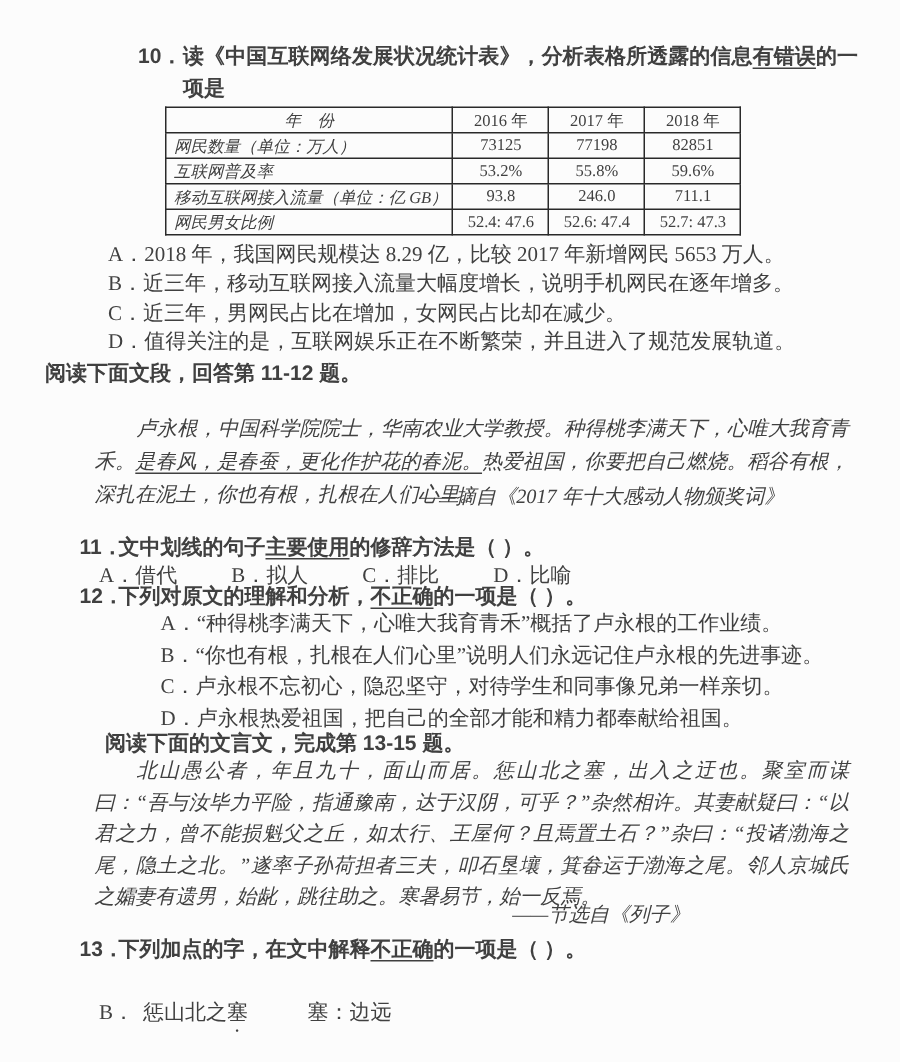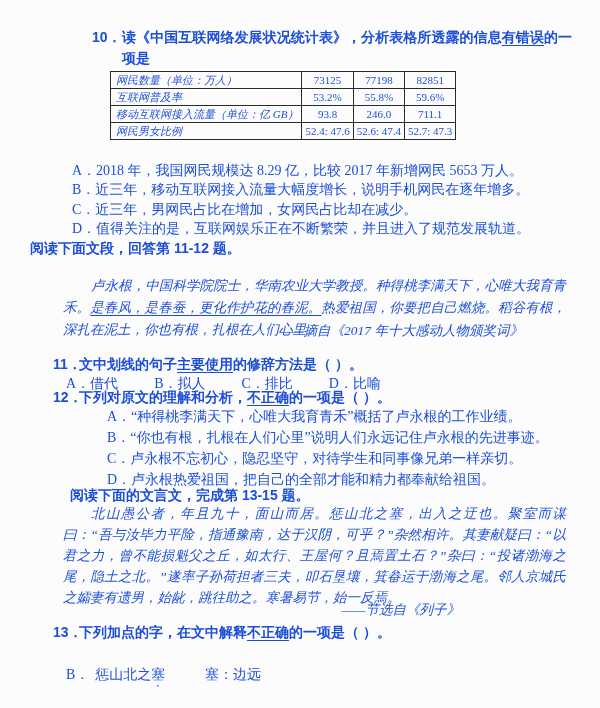--- a/index.html
+++ b/index.html
@@ -1,19 +1,19 @@
 <!DOCTYPE html>
 <html><head>
 <meta charset="utf-8">
 <style>
   * { margin:0; padding:0; box-sizing:border-box; }
   body { background:#ffffff; font-family:"Liberation Serif", serif; }
   .page {
     position:relative; width:600px; height:708px; margin:0 auto;
-    background:#fcfcfc; color:#1d4ed8; overflow:hidden;
+    background:#fcfcfc; color:#404040; overflow:hidden;
   }
   .heiti { font-family:"Liberation Sans", sans-serif; font-weight:700; }
   .song  { font-family:"Liberation Serif", serif; font-weight:400; }
   .kai   { font-family:"Liberation Serif", serif; font-style:italic; }
   .ul    { text-decoration:underline; text-underline-offset:3px; text-decoration-thickness:1px; }
   .emdot {
     -webkit-text-emphasis:filled dot; -webkit-text-emphasis-position:under left;
     text-emphasis:filled dot; text-emphasis-position:under left;
   }
   .abs { position:absolute; }
@@ -52,20 +52,26 @@
 
 <div class="page">
 
   <div class="abs qrow q10 heiti" style="left:92px; top:27px; width:480px;">
     <span class="qnum">10．</span>
     <span class="qtext"><span>读《中国互联网络发展状况统计表》，分析表格所透露的信息</span><span class="ul">有错误</span><span>的一项是</span></span>
   </div>
 
   <table class="stats abs" style="left:110px; top:71px;">
     <tbody>
+        <tr>
+      <td class="cw-label kai">年　份</td>
+      <td class="cw-year song">2016 年</td>
+      <td class="cw-year song">2017 年</td>
+      <td class="cw-year song">2018 年</td>
+    </tr>
     <tr>
       <td class="lbl kai">网民数量（单位：万人）</td>
       <td class="song">73125</td>
       <td class="song">77198</td>
       <td class="song">82851</td>
     </tr>
     <tr>
       <td class="lbl kai">互联网普及率</td>
       <td class="song">53.2%</td>
       <td class="song">55.8%</td>

